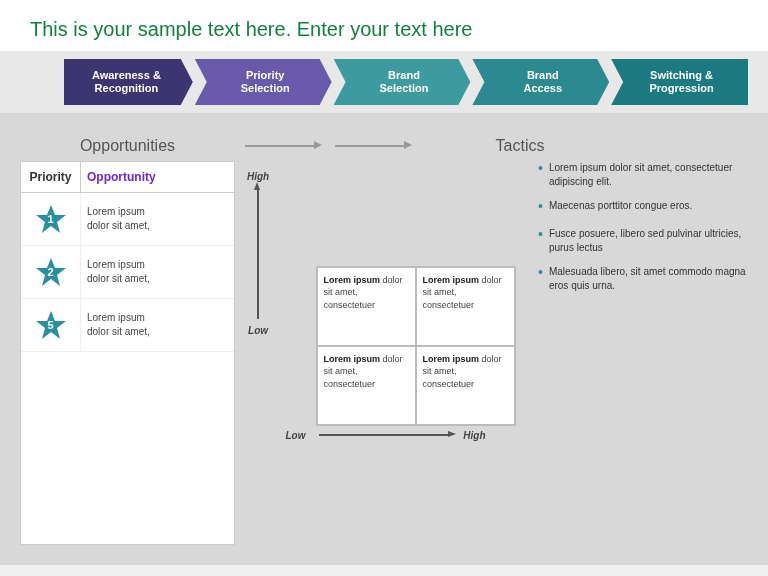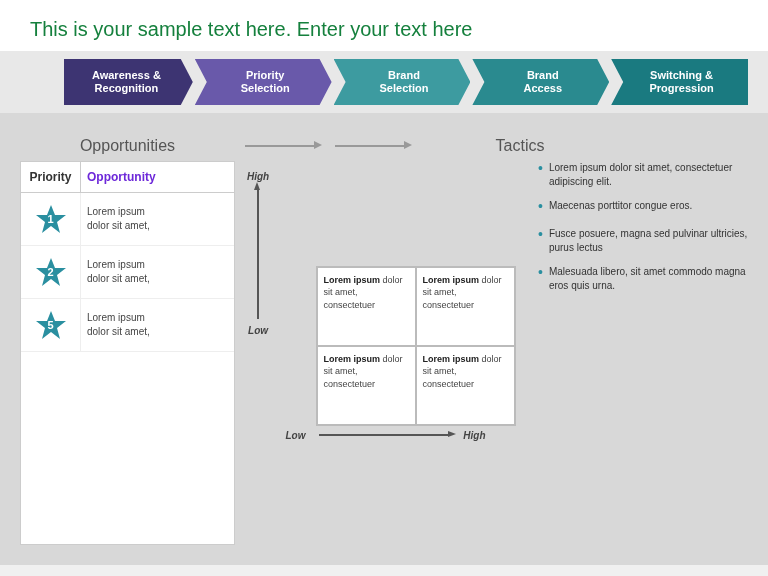--- a/index.html
+++ b/index.html
@@ -345,21 +345,21 @@
           <li>
             <span class="bullet-dot">•</span>
             <span>Lorem ipsum dolor sit amet, consectetuer adipiscing elit.</span>
           </li>
           <li>
             <span class="bullet-dot">•</span>
             <span>Maecenas porttitor congue eros.</span>
           </li>
           <li>
             <span class="bullet-dot">•</span>
-            <span>Fusce posuere, magna sed pulvinar ultricies, purus lectus</span>
+            <span>Fusce posuere, libero sed pulvinar ultricies, purus lectus</span>
           </li>
           <li>
             <span class="bullet-dot">•</span>
             <span>Malesuada libero, sit amet commodo magna eros quis urna.</span>
           </li>
         </ul>
       </div>
 
     </div>
   </div>

